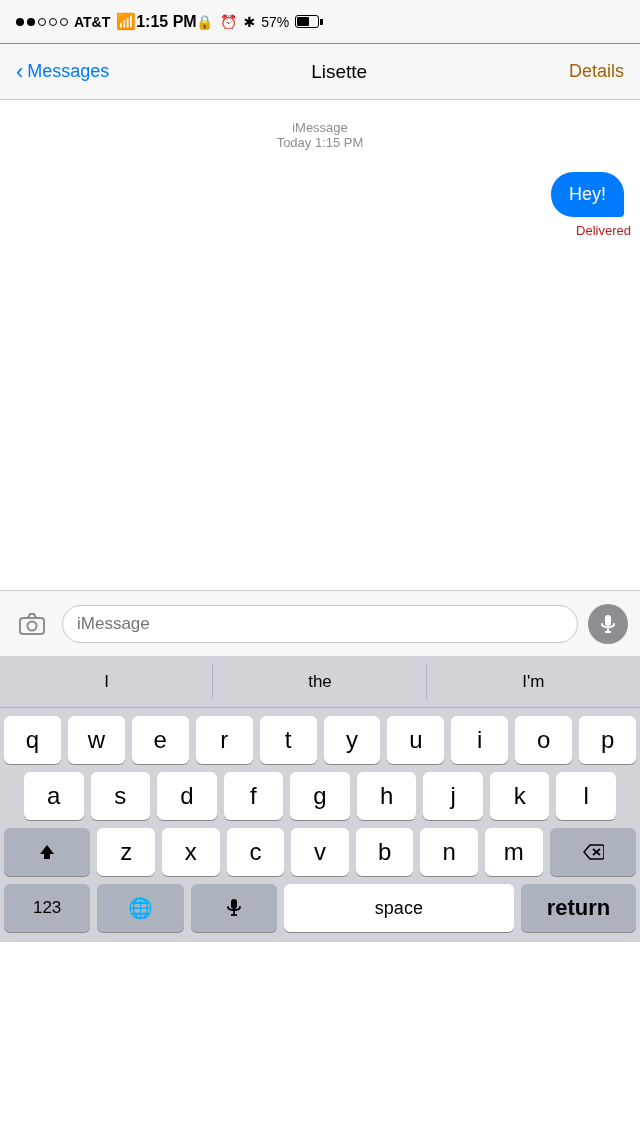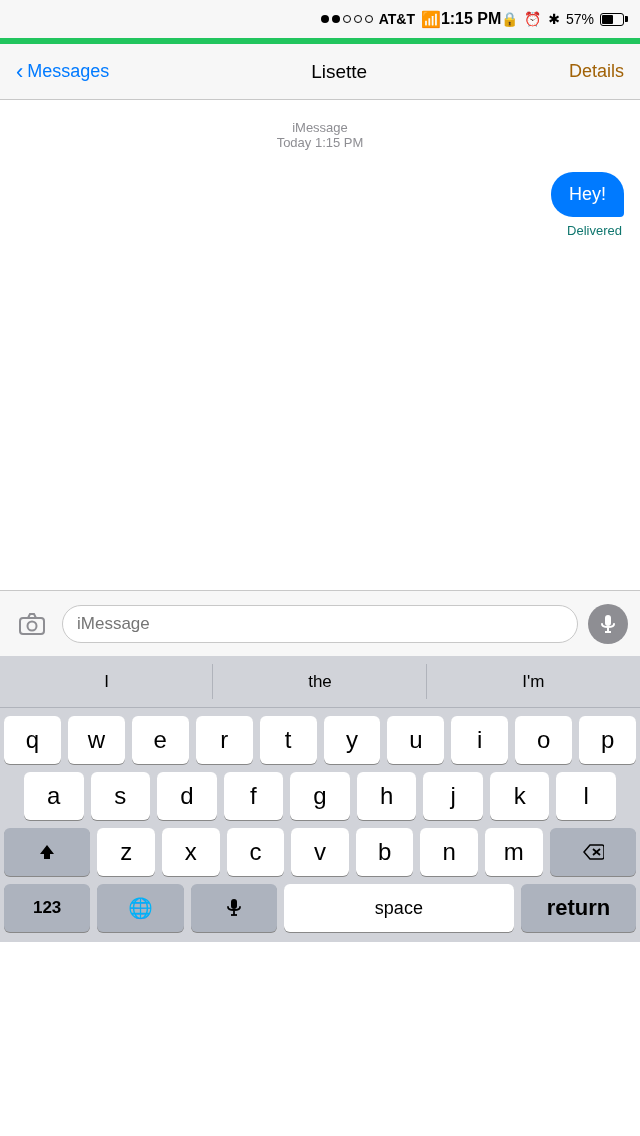--- a/index.html
+++ b/index.html
@@ -12,23 +12,23 @@
       overflow: hidden;
       position: relative;
     }
 
     
     .status-bar {
       height: 44px;
       background: #f7f7f7;
       display: flex;
       align-items: center;
-      justify-content: flex-end;
+      justify-content: flex-start;
       padding: 0 16px;
-      border-bottom: 6px solid #22c55e;
+      border-bottom: 1px solid #22c55e;
     }
     .status-left {
       display: flex;
       align-items: center;
       gap: 6px;
       font-size: 14px;
       font-weight: 600;
     }
     .signal-dots {
       display: flex; gap: 3px; align-items: center;
@@ -106,22 +106,22 @@
       color: #fff;
       padding: 12px 18px;
       border-radius: 22px 22px 4px 22px;
       font-size: 18px;
       max-width: 70%;
       position: relative;
     }
     .delivered-label {
       text-align: right;
       font-size: 13px;
-      color: #0f766e;
-      padding-right: 18px;
+      color: #b91c1c;
+      padding-right: 9px;
       margin-top: 2px;
     }
 
     
     .input-area {
       height: 66px;
       background: #f7f7f7;
       border-top: 1px solid #c8c8c8;
       display: flex;
       align-items: center;
@@ -204,21 +204,21 @@
       background: #adb3be;
       font-size: 15px;
       font-weight: 500;
       color: #000;
     }
     .key.shift-key, .key.delete-key {
       flex: 1.5;
     }
     .key.space-key { flex: 4; font-size: 18px; font-weight: 400; }
     .key.return-key { flex: 2; font-size: 22px; font-weight: 700; }
-    .key.num-key { flex: 1.5; font-size: 17px; font-weight: 700; }
+    .key.num-key { flex: 1.5; font-size: 17px; font-weight: 400; }
     .key.globe-key { flex: 1.5; font-size: 20px; }
     .key.mic-key { flex: 1.5; font-size: 18px; }
 
     .bottom-row {
       display: flex;
       gap: 7px;
       padding: 8px 4px 10px 4px;
     }
   </style>
 </head>

